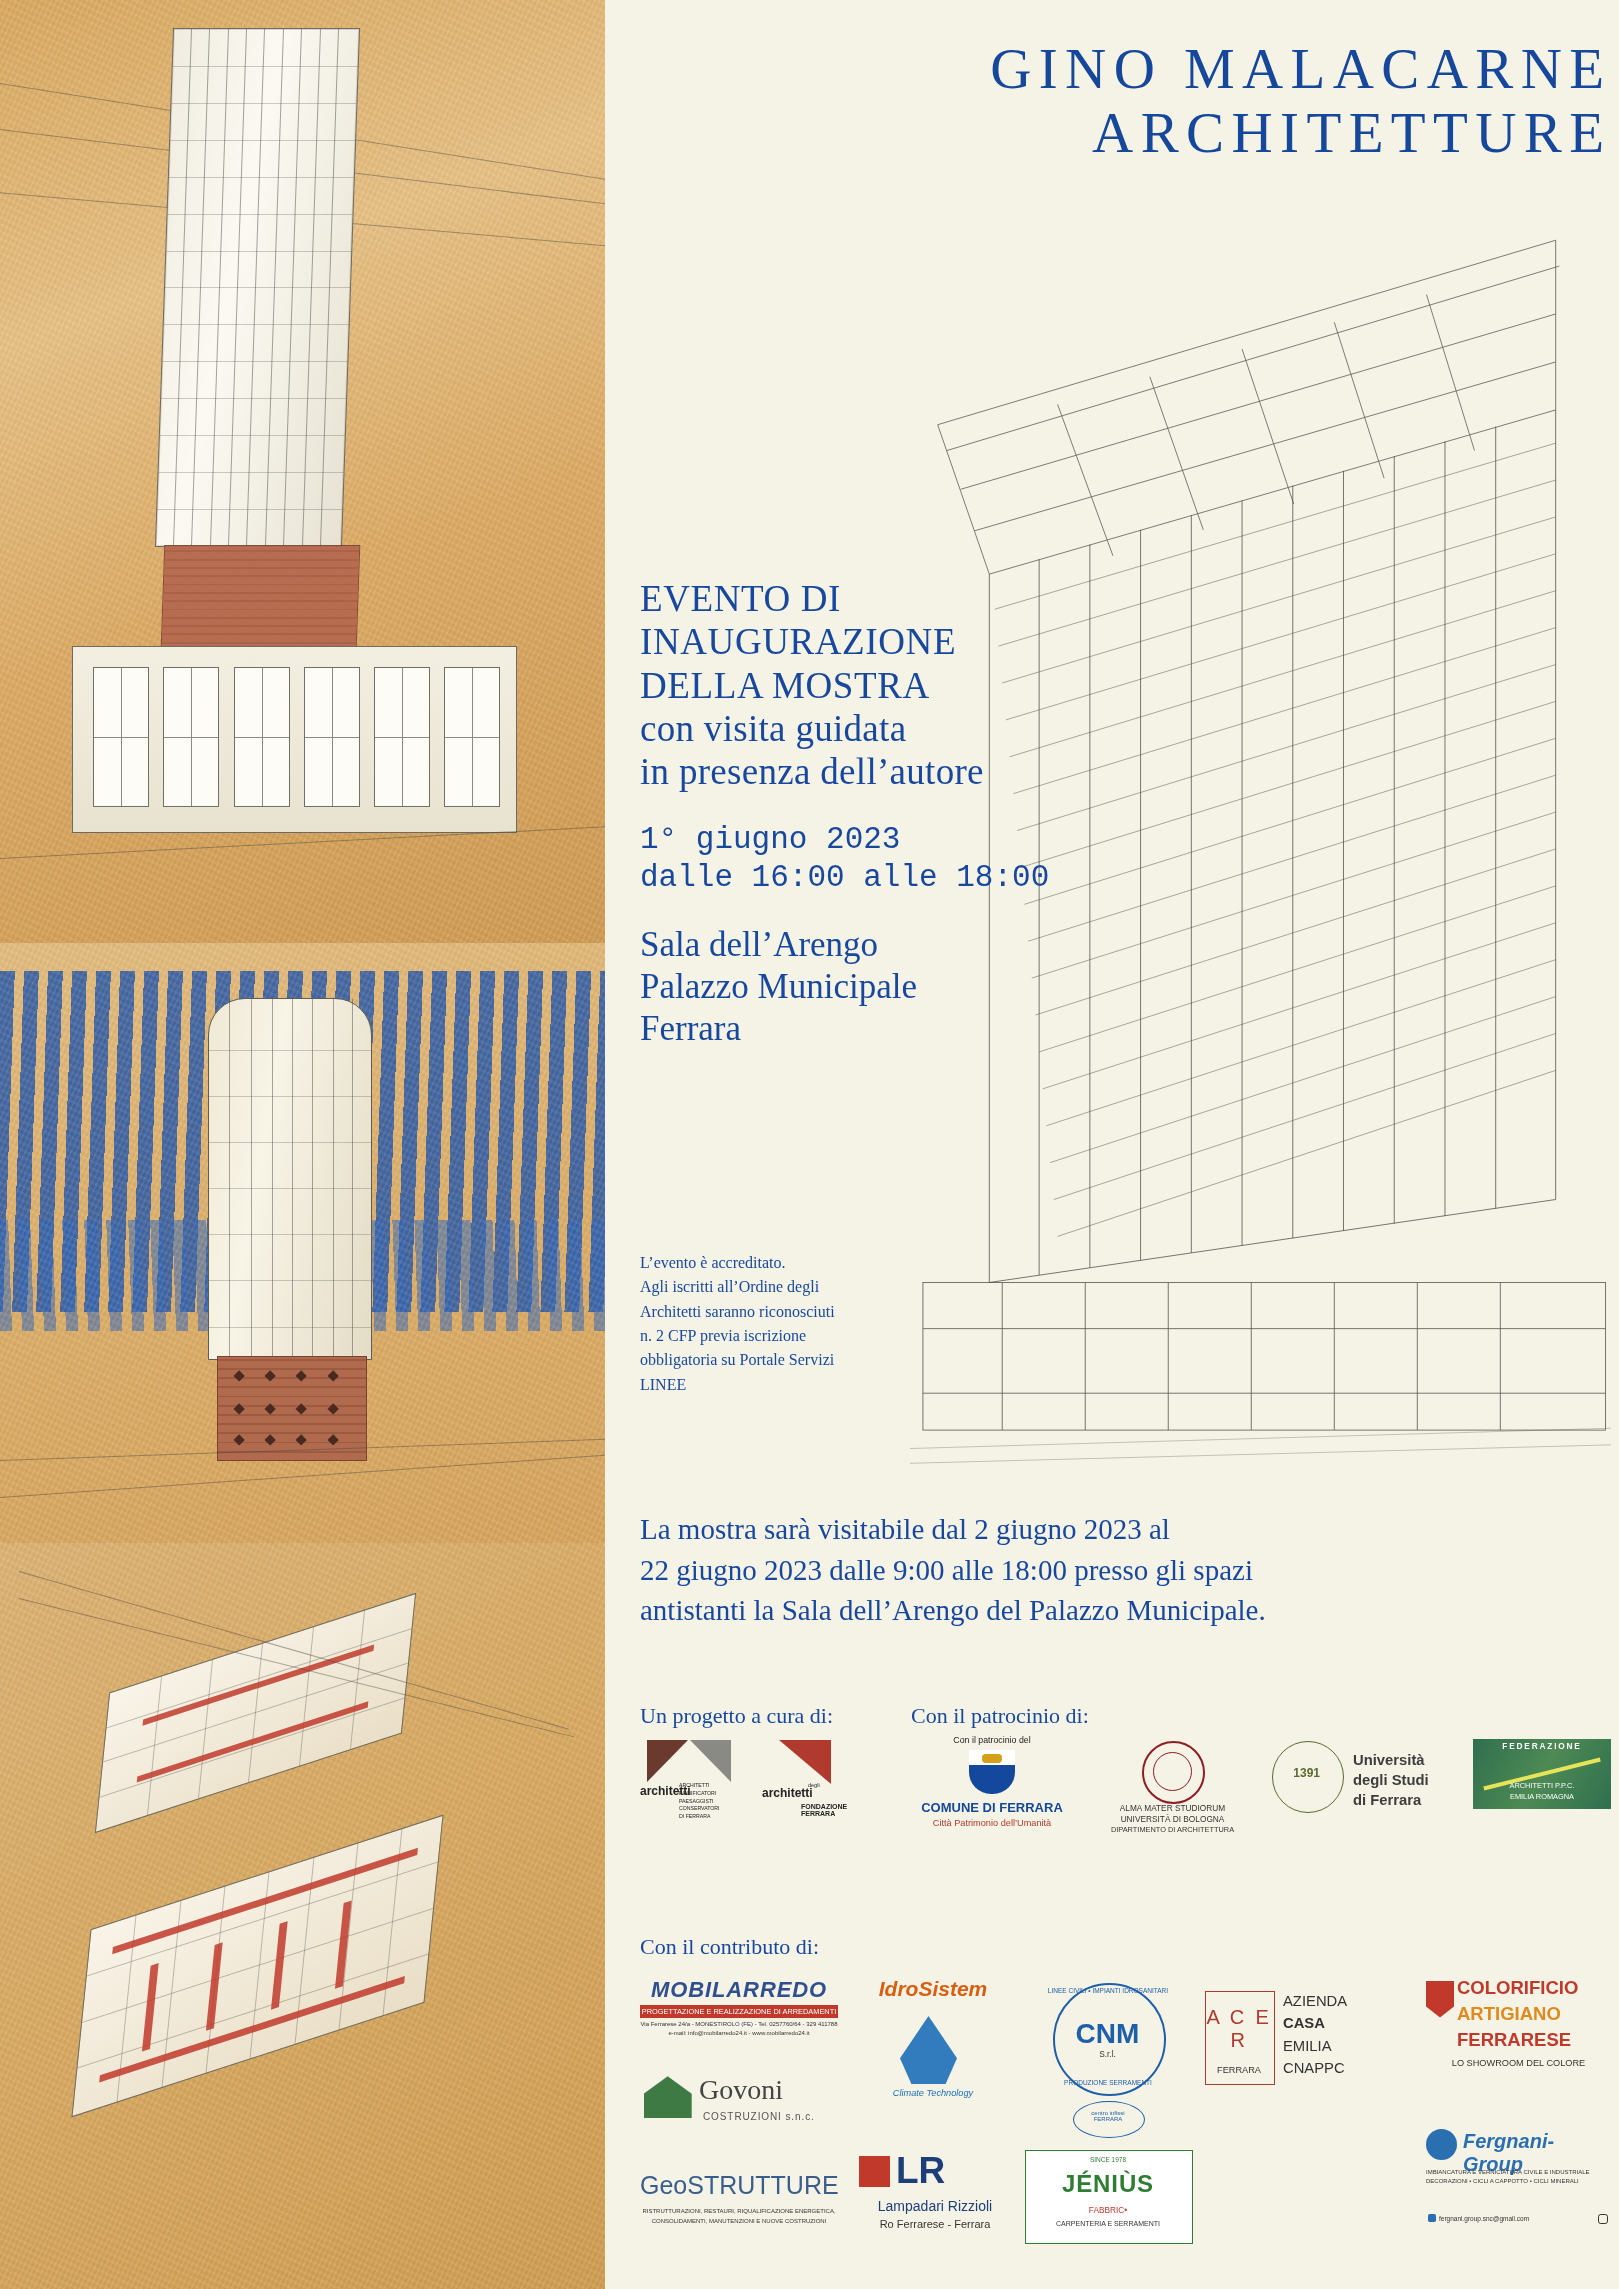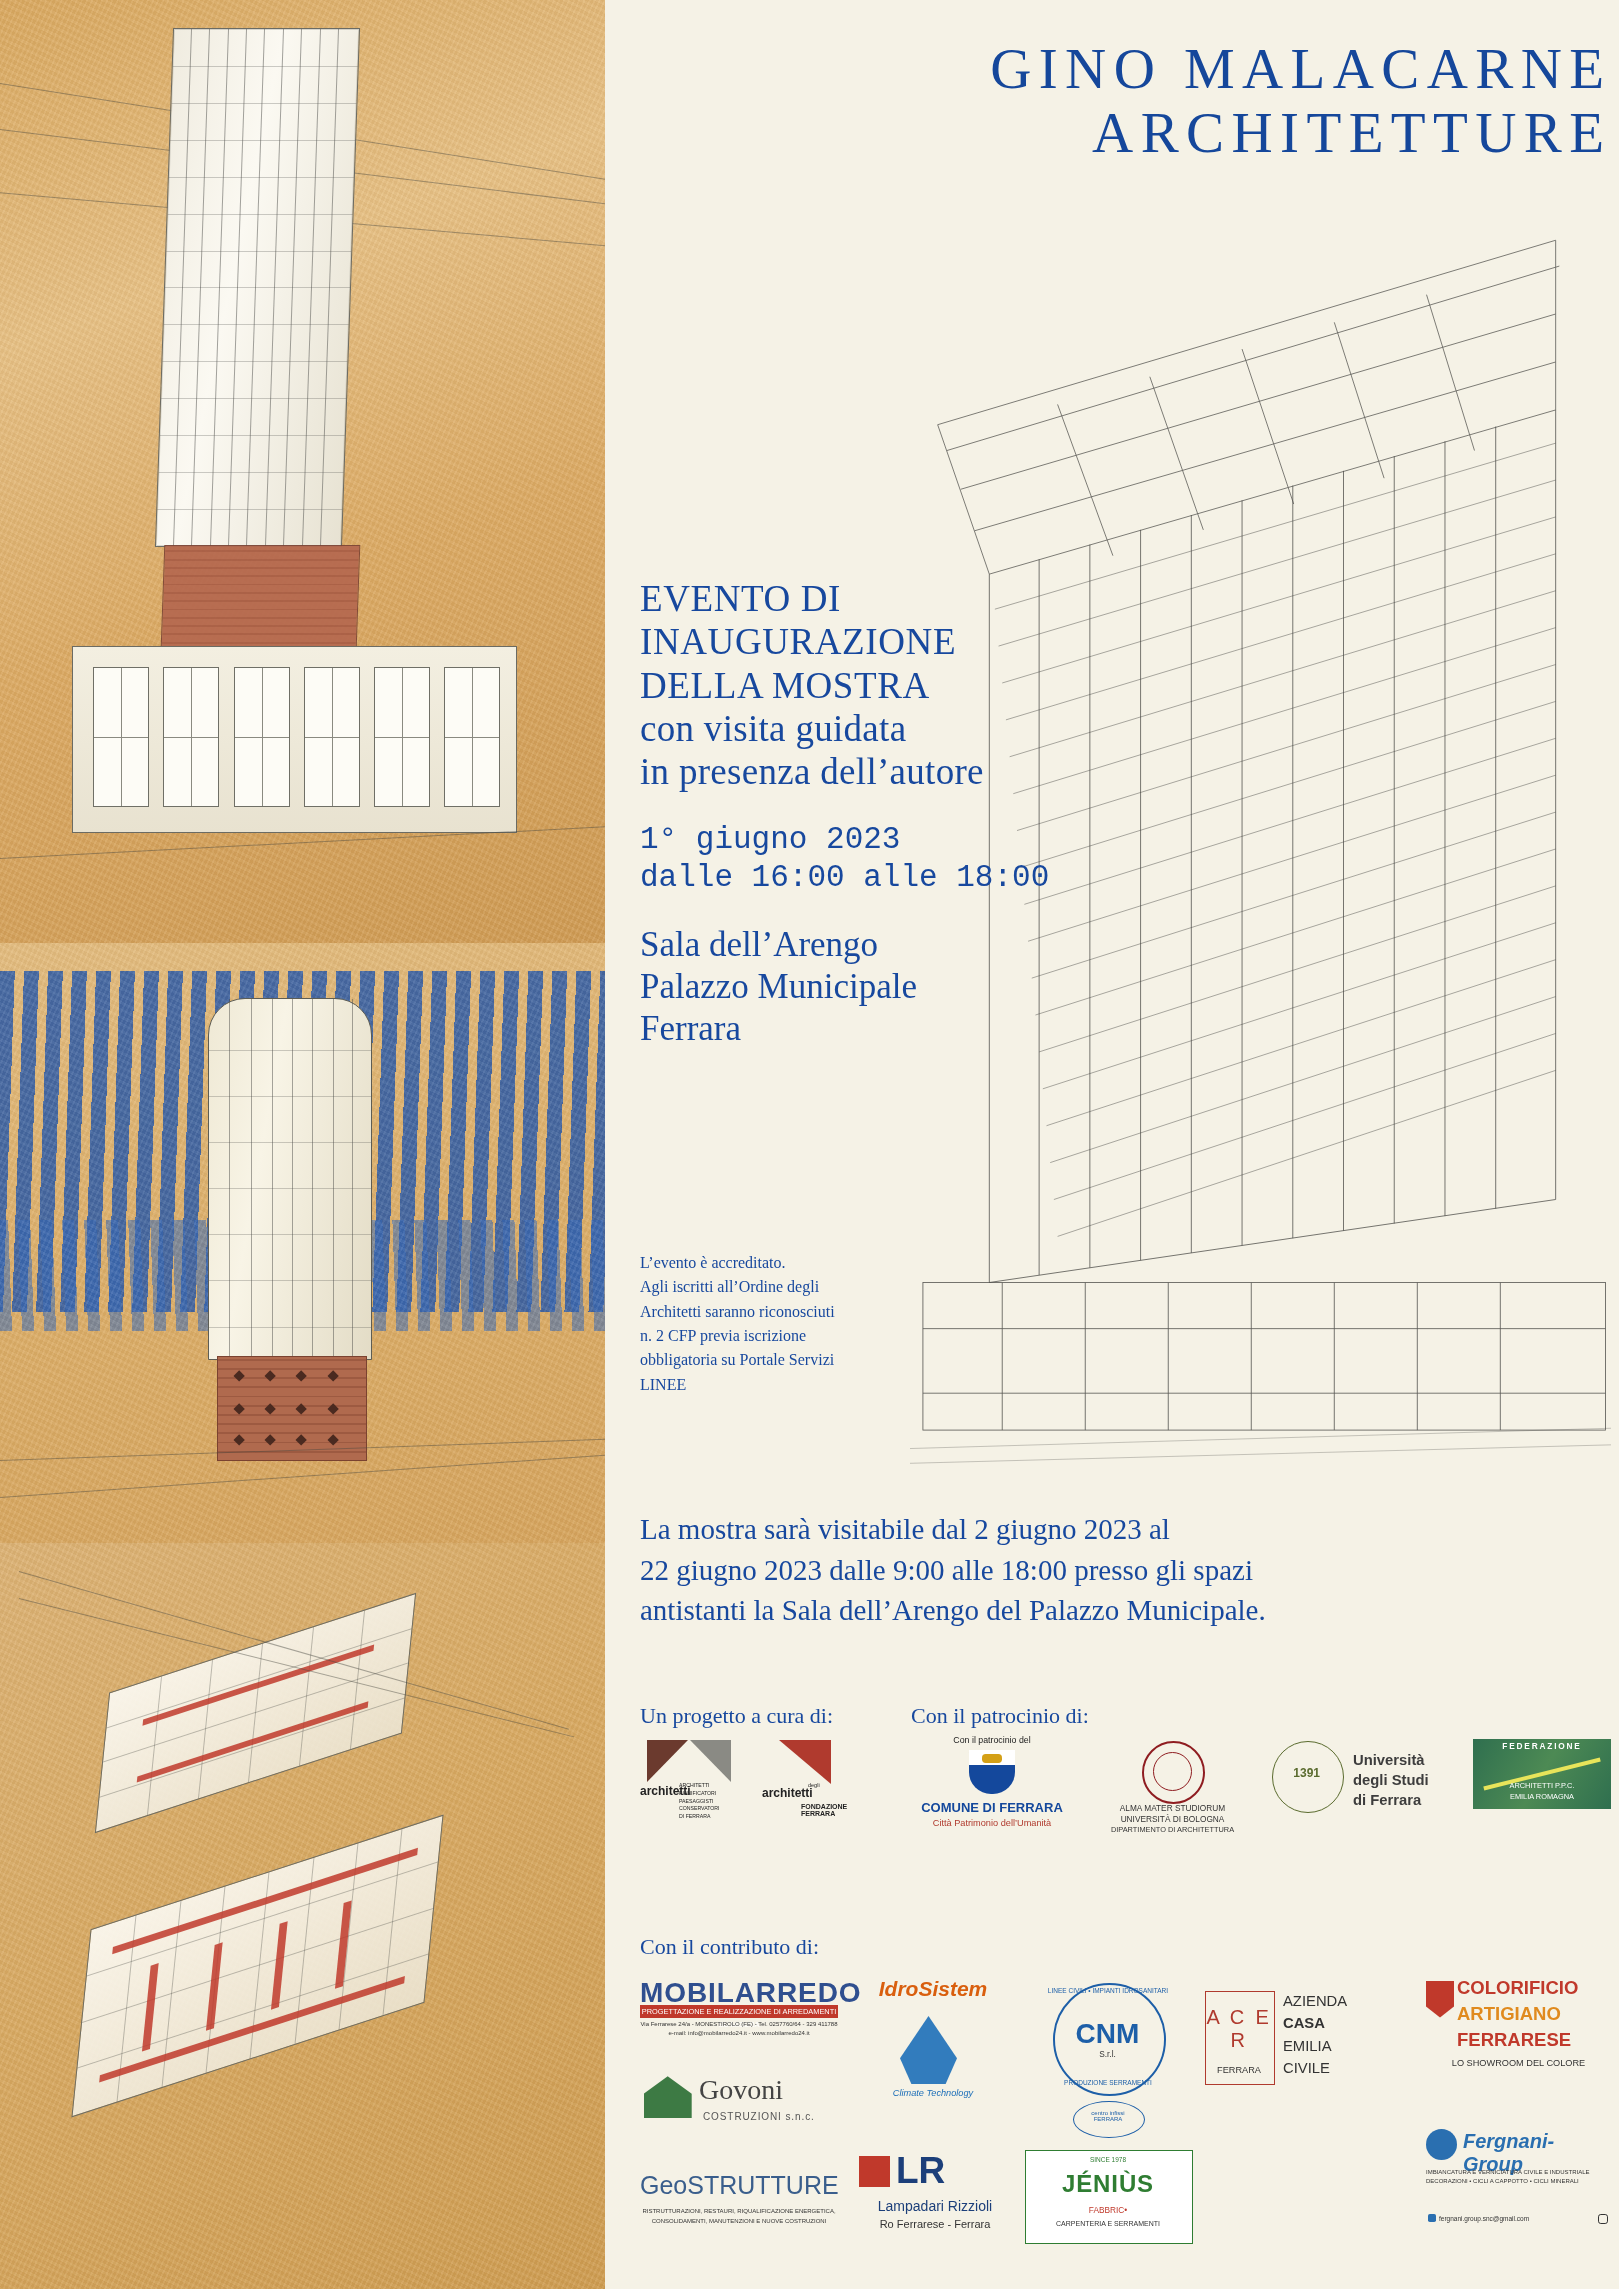--- a/index.html
+++ b/index.html
@@ -463,21 +463,21 @@
 
     <div class="fed">
       <div style="position:absolute;left:0;top:3.7px;width:138px;height:70px;background:linear-gradient(120deg,#2f6f4f 0%,#4d8a54 50%,#2f6f4f 100%);"></div>
       <div style="position:absolute;left:9.2px;top:37px;width:120px;height:3.7px;background:#e8e45a;transform:rotate(-14deg);"></div>
       <div class="small-cap" style="position:absolute;left:0;top:5.5px;width:138px;text-align:center;font-size:8.3px;font-weight:700;color:#fff;letter-spacing:1.8px;">FEDERAZIONE</div>
       <div class="small-cap" style="position:absolute;left:0;top:46px;width:138px;text-align:center;font-size:7.4px;color:#fff;">ARCHITETTI P.P.C.</div>
       <div class="small-cap" style="position:absolute;left:0;top:57px;width:138px;text-align:center;font-size:7.4px;color:#fff;">EMILIA ROMAGNA</div>
     </div>
 
     <div class="c1">
-      <div class="small-cap" style="position:absolute;left:0;top:1.8px;width:198px;text-align:left;font-size:28px;font-weight:700;color:#2f4f8f;letter-spacing:0.9px;">MOBILARREDO</div>
+      <div class="small-cap" style="position:absolute;left:0;top:1.8px;width:198px;text-align:center;font-size:22px;font-weight:700;color:#2f4f8f;letter-spacing:0.9px;font-style:italic;">MOBILARREDO</div>
       <div class="small-cap" style="position:absolute;left:0;top:29.5px;width:198px;height:13px;background:#c0392b;color:#fff;font-size:7.4px;line-height:13px;text-align:center;">PROGETTAZIONE E REALIZZAZIONE DI ARREDAMENTI SU MISURA</div>
       <div class="small-cap" style="position:absolute;left:0;top:46px;width:198px;text-align:center;font-size:6px;color:#333;">Via Ferrarese 24/a - MONESTIROLO (FE) - Tel. 0257760/64 - 329 411788</div>
       <div class="small-cap" style="position:absolute;left:0;top:55px;width:198px;text-align:center;font-size:6px;color:#333;">e-mail: info@mobilarredo24.it - www.mobilarredo24.it</div>
     </div>
 
     <div class="c2">
       <div style="position:absolute;left:3.7px;top:9.2px;width:48px;height:42px;background:#3d7a44;clip-path:polygon(50% 0,100% 42%,100% 100%,0 100%,0 42%);"></div>
       <div class="small-cap" style="position:absolute;left:59px;top:7.4px;font-size:28px;color:#444;font-family:'Liberation Serif',serif;">Govoni</div>
       <div class="small-cap" style="position:absolute;left:63px;top:44px;font-size:10px;color:#555;letter-spacing:0.9px;">COSTRUZIONI s.n.c.</div>
     </div>
@@ -519,21 +519,21 @@
       <div class="small-cap" style="position:absolute;left:0;top:70px;width:166px;text-align:center;font-size:7px;color:#333;">CARPENTERIA E SERRAMENTI</div>
     </div>
 
     <div class="c8">
       <div style="position:absolute;left:0;top:7.4px;width:68px;height:92px;border:1.8px solid #b03a2e;"></div>
       <div class="small-cap" style="position:absolute;left:0;top:22px;width:68px;text-align:center;font-size:20px;color:#b03a2e;letter-spacing:2.8px;">A C E R</div>
       <div class="small-cap" style="position:absolute;left:0;top:81px;width:68px;text-align:center;font-size:9.2px;color:#333;">FERRARA</div>
       <div class="small-cap" style="position:absolute;left:78px;top:9.2px;font-size:14.8px;color:#333;">AZIENDA</div>
       <div class="small-cap" style="position:absolute;left:78px;top:31px;font-size:14.8px;color:#333;font-weight:bold;">CASA</div>
       <div class="small-cap" style="position:absolute;left:78px;top:54px;font-size:14.8px;color:#333;">EMILIA</div>
-      <div class="small-cap" style="position:absolute;left:78px;top:76px;font-size:14.8px;color:#333;">CIVILE</div>
+      <div class="small-cap" style="position:absolute;left:78px;top:76px;font-size:14.8px;color:#333;">CNAPPC</div>
     </div>
 
     <div class="c9">
       <div style="position:absolute;left:0;top:5.5px;width:28px;height:37px;background:#c0392b;clip-path:polygon(0 0,100% 0,100% 70%,50% 100%,0 70%);"></div>
       <div class="small-cap" style="position:absolute;left:31px;top:1.8px;font-size:18.5px;font-weight:700;color:#c0392b;">COLORIFICIO</div>
       <div class="small-cap" style="position:absolute;left:31px;top:28px;font-size:18.5px;font-weight:700;color:#e08a1e;">ARTIGIANO</div>
       <div class="small-cap" style="position:absolute;left:31px;top:54px;font-size:18.5px;font-weight:700;color:#c0392b;">FERRARESE</div>
       <div class="small-cap" style="position:absolute;left:0;top:83px;width:185px;text-align:center;font-size:9.2px;color:#333;">LO SHOWROOM DEL COLORE</div>
     </div>
 

